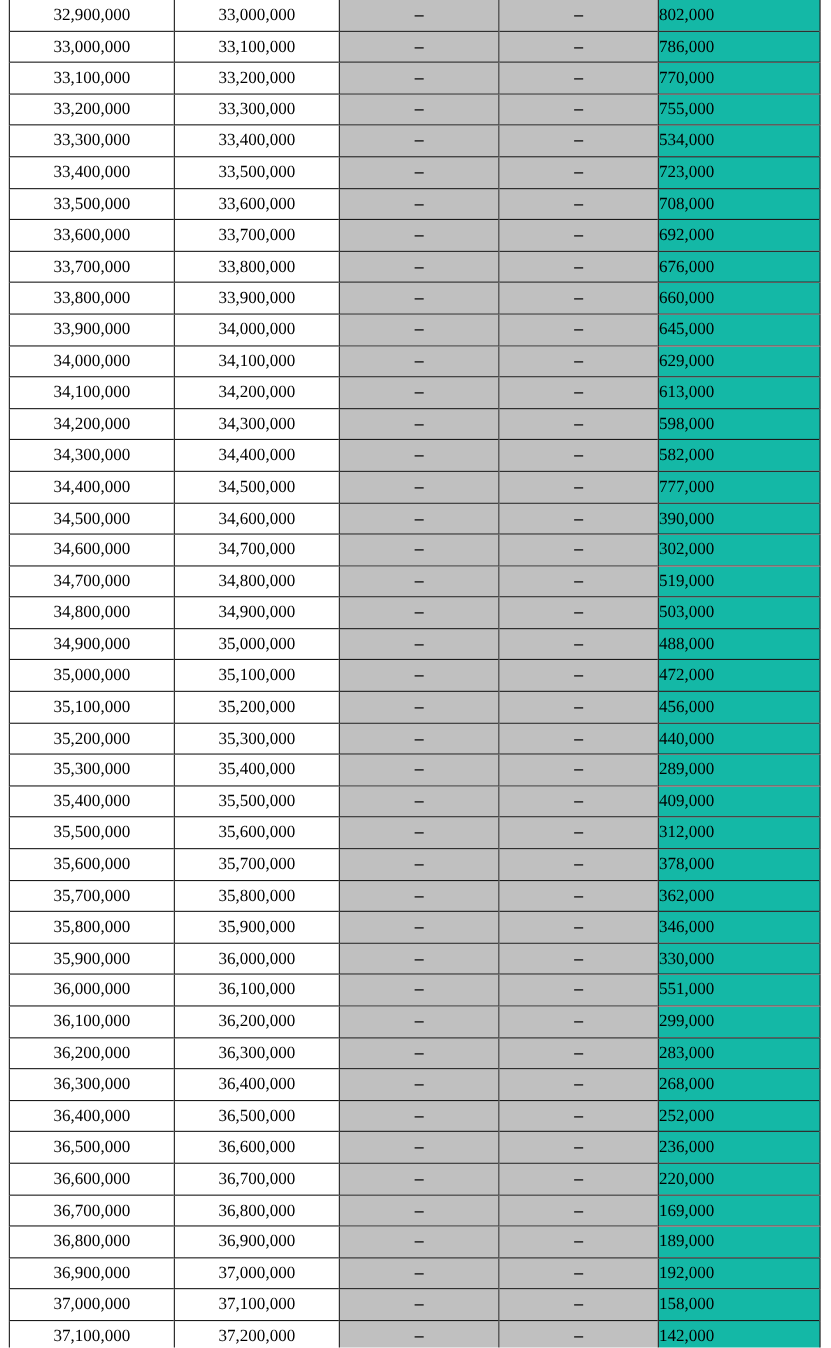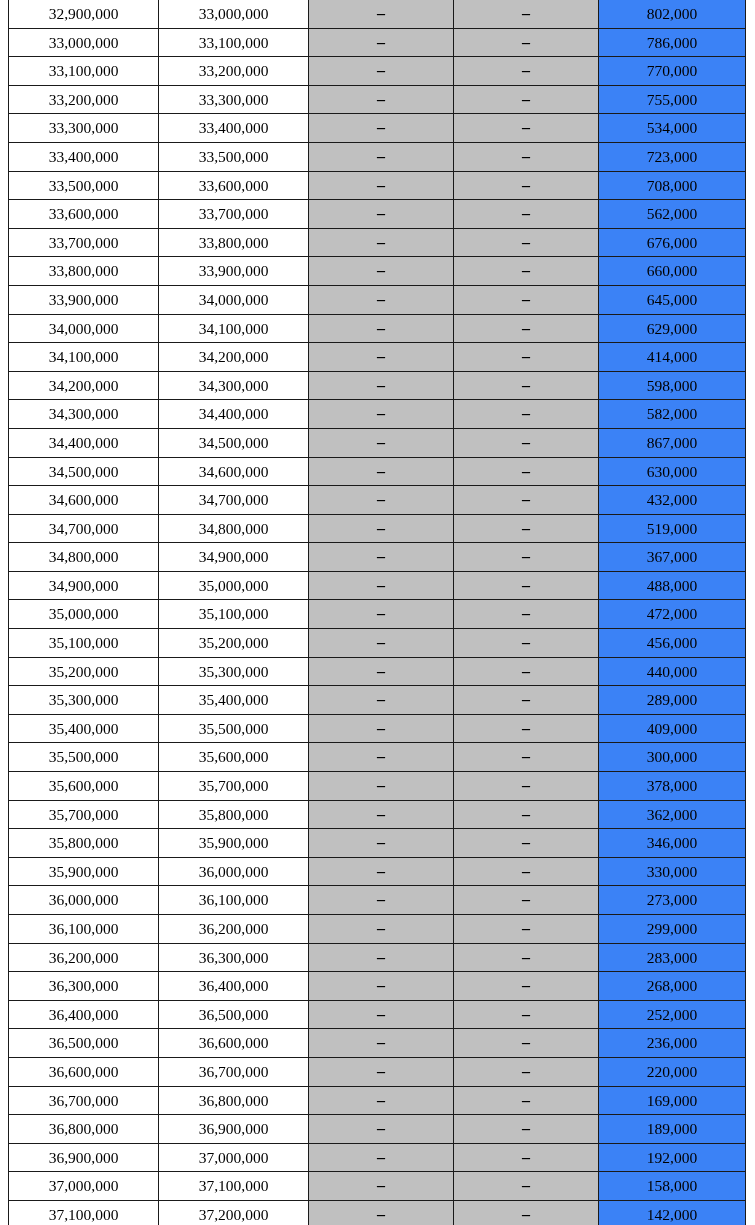--- a/index.html
+++ b/index.html
@@ -58,23 +58,23 @@
     background: #ffffff;
   }
   td.col-dash-a,
   td.col-dash-b {
     text-align: center;
     background: #c0c0c0;
     font-weight: bold;
     font-size: 16px;
   }
   td.col-amount {
-    text-align: center;
+    text-align: left;
     padding-right: 12px;
-    background: #3b82f6;
+    background: #14b8a6;
   }
   .dash-glyph {
     display: inline-block;
     font-weight: bold;
     letter-spacing: 0;
   }
 </style>
 </head>
 <body>
 
@@ -135,21 +135,21 @@
           <td class="col-upper">33,600,000</td>
           <td class="col-dash-a"><span class="dash-glyph">–</span></td>
           <td class="col-dash-b"><span class="dash-glyph">–</span></td>
           <td class="col-amount">708,000</td>
         </tr>
         <tr>
           <td class="col-lower">33,600,000</td>
           <td class="col-upper">33,700,000</td>
           <td class="col-dash-a"><span class="dash-glyph">–</span></td>
           <td class="col-dash-b"><span class="dash-glyph">–</span></td>
-          <td class="col-amount">562,000</td>
+          <td class="col-amount">692,000</td>
         </tr>
         <tr>
           <td class="col-lower">33,700,000</td>
           <td class="col-upper">33,800,000</td>
           <td class="col-dash-a"><span class="dash-glyph">–</span></td>
           <td class="col-dash-b"><span class="dash-glyph">–</span></td>
           <td class="col-amount">676,000</td>
         </tr>
         <tr>
           <td class="col-lower">33,800,000</td>
@@ -170,70 +170,70 @@
           <td class="col-upper">34,100,000</td>
           <td class="col-dash-a"><span class="dash-glyph">–</span></td>
           <td class="col-dash-b"><span class="dash-glyph">–</span></td>
           <td class="col-amount">629,000</td>
         </tr>
         <tr>
           <td class="col-lower">34,100,000</td>
           <td class="col-upper">34,200,000</td>
           <td class="col-dash-a"><span class="dash-glyph">–</span></td>
           <td class="col-dash-b"><span class="dash-glyph">–</span></td>
-          <td class="col-amount">414,000</td>
+          <td class="col-amount">613,000</td>
         </tr>
         <tr>
           <td class="col-lower">34,200,000</td>
           <td class="col-upper">34,300,000</td>
           <td class="col-dash-a"><span class="dash-glyph">–</span></td>
           <td class="col-dash-b"><span class="dash-glyph">–</span></td>
           <td class="col-amount">598,000</td>
         </tr>
         <tr>
           <td class="col-lower">34,300,000</td>
           <td class="col-upper">34,400,000</td>
           <td class="col-dash-a"><span class="dash-glyph">–</span></td>
           <td class="col-dash-b"><span class="dash-glyph">–</span></td>
           <td class="col-amount">582,000</td>
         </tr>
         <tr>
           <td class="col-lower">34,400,000</td>
           <td class="col-upper">34,500,000</td>
           <td class="col-dash-a"><span class="dash-glyph">–</span></td>
           <td class="col-dash-b"><span class="dash-glyph">–</span></td>
-          <td class="col-amount">867,000</td>
+          <td class="col-amount">777,000</td>
         </tr>
         <tr>
           <td class="col-lower">34,500,000</td>
           <td class="col-upper">34,600,000</td>
           <td class="col-dash-a"><span class="dash-glyph">–</span></td>
           <td class="col-dash-b"><span class="dash-glyph">–</span></td>
-          <td class="col-amount">630,000</td>
+          <td class="col-amount">390,000</td>
         </tr>
         <tr>
           <td class="col-lower">34,600,000</td>
           <td class="col-upper">34,700,000</td>
           <td class="col-dash-a"><span class="dash-glyph">–</span></td>
           <td class="col-dash-b"><span class="dash-glyph">–</span></td>
-          <td class="col-amount">432,000</td>
+          <td class="col-amount">302,000</td>
         </tr>
         <tr>
           <td class="col-lower">34,700,000</td>
           <td class="col-upper">34,800,000</td>
           <td class="col-dash-a"><span class="dash-glyph">–</span></td>
           <td class="col-dash-b"><span class="dash-glyph">–</span></td>
           <td class="col-amount">519,000</td>
         </tr>
         <tr>
           <td class="col-lower">34,800,000</td>
           <td class="col-upper">34,900,000</td>
           <td class="col-dash-a"><span class="dash-glyph">–</span></td>
           <td class="col-dash-b"><span class="dash-glyph">–</span></td>
-          <td class="col-amount">367,000</td>
+          <td class="col-amount">503,000</td>
         </tr>
         <tr>
           <td class="col-lower">34,900,000</td>
           <td class="col-upper">35,000,000</td>
           <td class="col-dash-a"><span class="dash-glyph">–</span></td>
           <td class="col-dash-b"><span class="dash-glyph">–</span></td>
           <td class="col-amount">488,000</td>
         </tr>
         <tr>
           <td class="col-lower">35,000,000</td>
@@ -268,21 +268,21 @@
           <td class="col-upper">35,500,000</td>
           <td class="col-dash-a"><span class="dash-glyph">–</span></td>
           <td class="col-dash-b"><span class="dash-glyph">–</span></td>
           <td class="col-amount">409,000</td>
         </tr>
         <tr>
           <td class="col-lower">35,500,000</td>
           <td class="col-upper">35,600,000</td>
           <td class="col-dash-a"><span class="dash-glyph">–</span></td>
           <td class="col-dash-b"><span class="dash-glyph">–</span></td>
-          <td class="col-amount">300,000</td>
+          <td class="col-amount">312,000</td>
         </tr>
         <tr>
           <td class="col-lower">35,600,000</td>
           <td class="col-upper">35,700,000</td>
           <td class="col-dash-a"><span class="dash-glyph">–</span></td>
           <td class="col-dash-b"><span class="dash-glyph">–</span></td>
           <td class="col-amount">378,000</td>
         </tr>
         <tr>
           <td class="col-lower">35,700,000</td>
@@ -303,21 +303,21 @@
           <td class="col-upper">36,000,000</td>
           <td class="col-dash-a"><span class="dash-glyph">–</span></td>
           <td class="col-dash-b"><span class="dash-glyph">–</span></td>
           <td class="col-amount">330,000</td>
         </tr>
         <tr>
           <td class="col-lower">36,000,000</td>
           <td class="col-upper">36,100,000</td>
           <td class="col-dash-a"><span class="dash-glyph">–</span></td>
           <td class="col-dash-b"><span class="dash-glyph">–</span></td>
-          <td class="col-amount">273,000</td>
+          <td class="col-amount">551,000</td>
         </tr>
         <tr>
           <td class="col-lower">36,100,000</td>
           <td class="col-upper">36,200,000</td>
           <td class="col-dash-a"><span class="dash-glyph">–</span></td>
           <td class="col-dash-b"><span class="dash-glyph">–</span></td>
           <td class="col-amount">299,000</td>
         </tr>
         <tr>
           <td class="col-lower">36,200,000</td>

